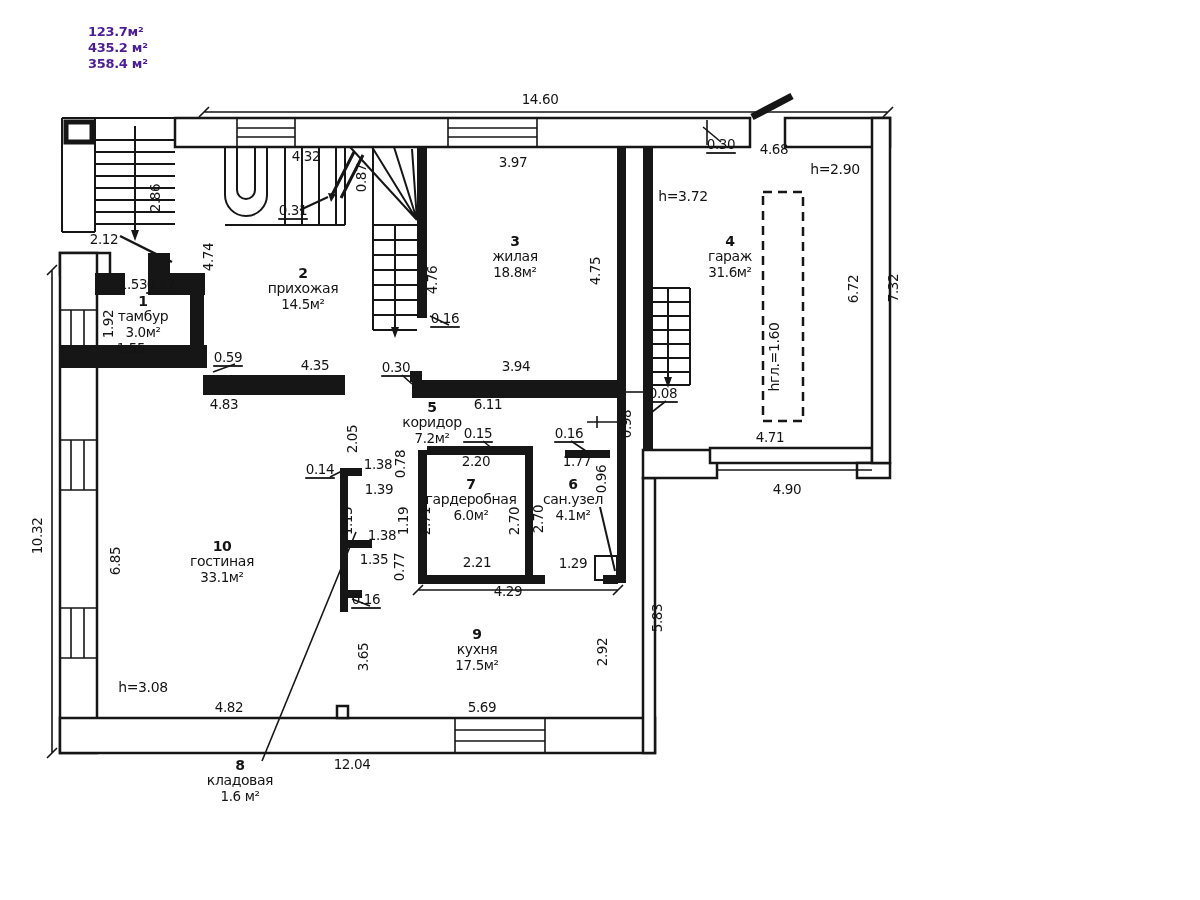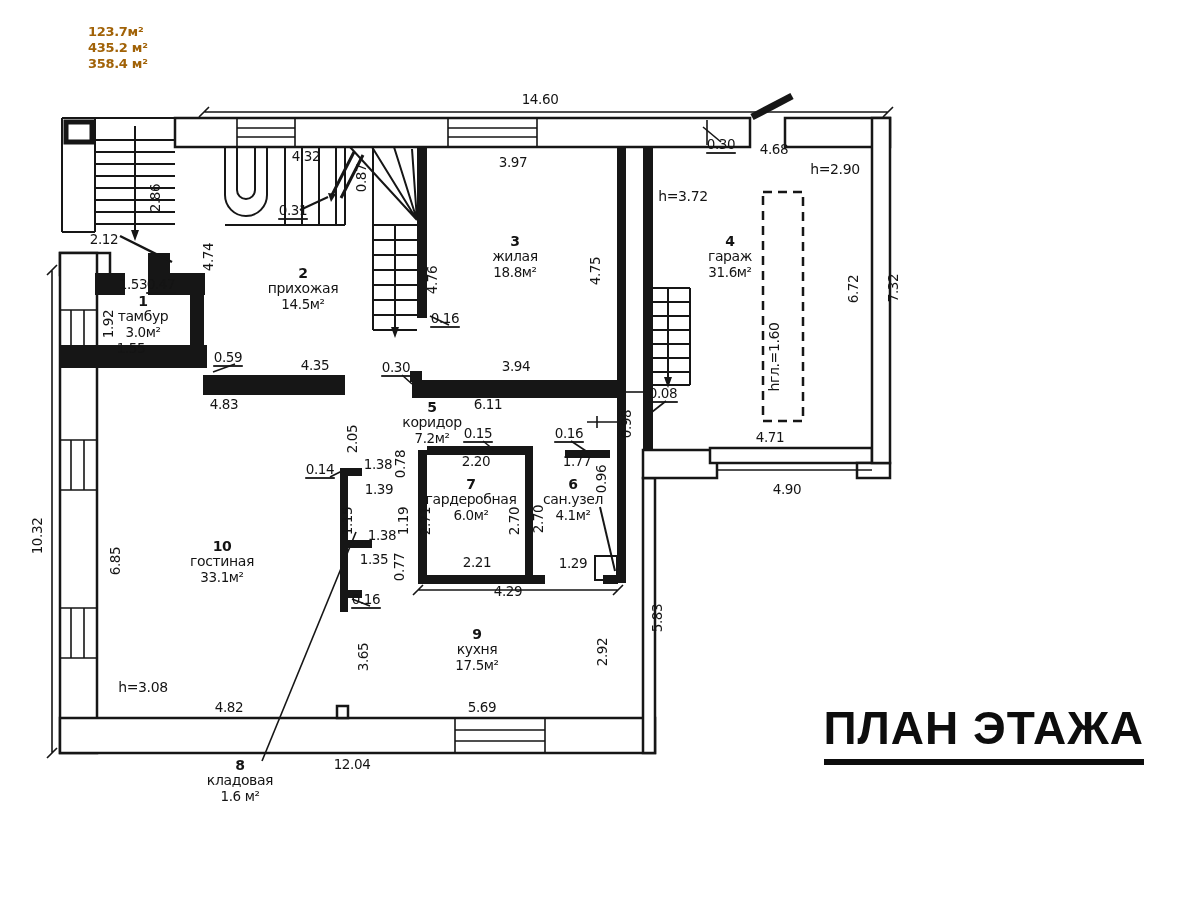--- a/index.html
+++ b/index.html
@@ -1,21 +1,21 @@
 <!DOCTYPE html>
 <html><head>
 <meta charset="utf-8">
 <style>
   html,body{margin:0;padding:0;}
   body{width:1200px;height:900px;background:#fff;position:relative;overflow:hidden;
        font-family:"DejaVu Sans", sans-serif;}
   #stage{position:absolute;left:0;top:0;width:1200px;height:900px;}
   svg text{fill:#141414;font-family:"DejaVu Sans", sans-serif;letter-spacing:-0.4px;}
   .area-summary{position:absolute;left:88px;top:24px;font-size:13px;font-weight:bold;
-      color:#a16207;line-height:16px;letter-spacing:-0.3px;}
+      color:#4c1d95;line-height:16px;letter-spacing:-0.3px;}
   .area-summary span{display:block;}
   .title-block{position:absolute;right:56px;top:704px;text-align:right;color:#0d0d0d;}
   .title-line{display:inline-block;font-weight:bold;font-size:46px;letter-spacing:1px;
       font-family:"Liberation Sans","DejaVu Sans",sans-serif;
       border-bottom:6px solid #0d0d0d;padding-bottom:7px;line-height:1.05;}
   .title-line2{margin-top:20px;}
 </style>
 </head>
 <body>
 
@@ -242,16 +242,16 @@
 
   
   <div class="area-summary">
     <span>123.7м²</span>
     <span>435.2 м²</span>
     <span>358.4 м²</span>
   </div>
 
   
   <div class="title-block">
-    <span class="title-line">ПЛАН ЭТАЖА</span><br>
+    <br>
   </div>
 
 </div>
 
 </body></html>

